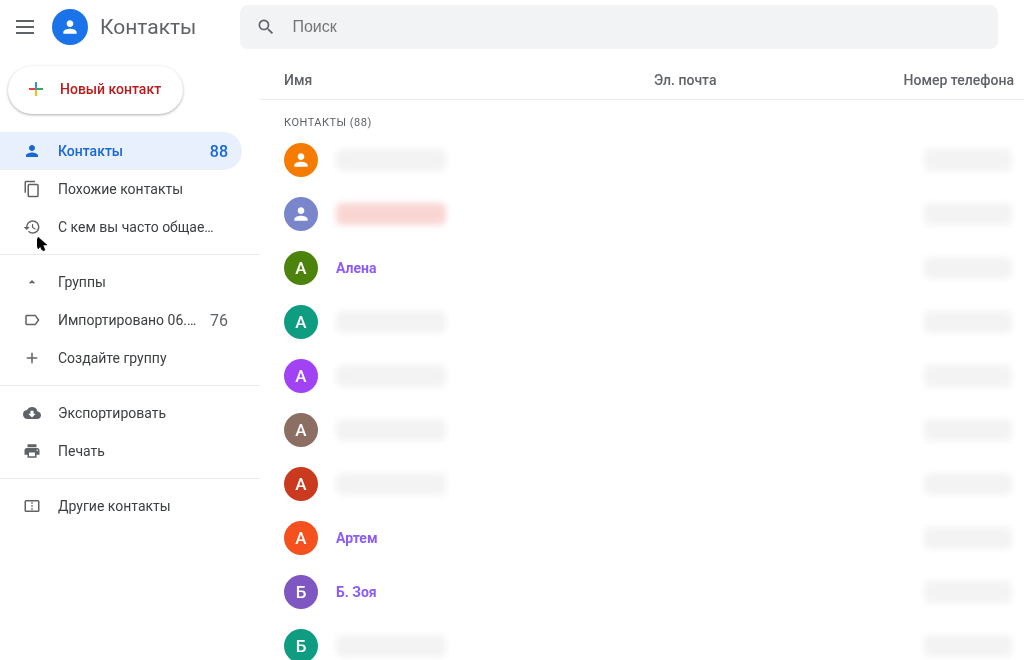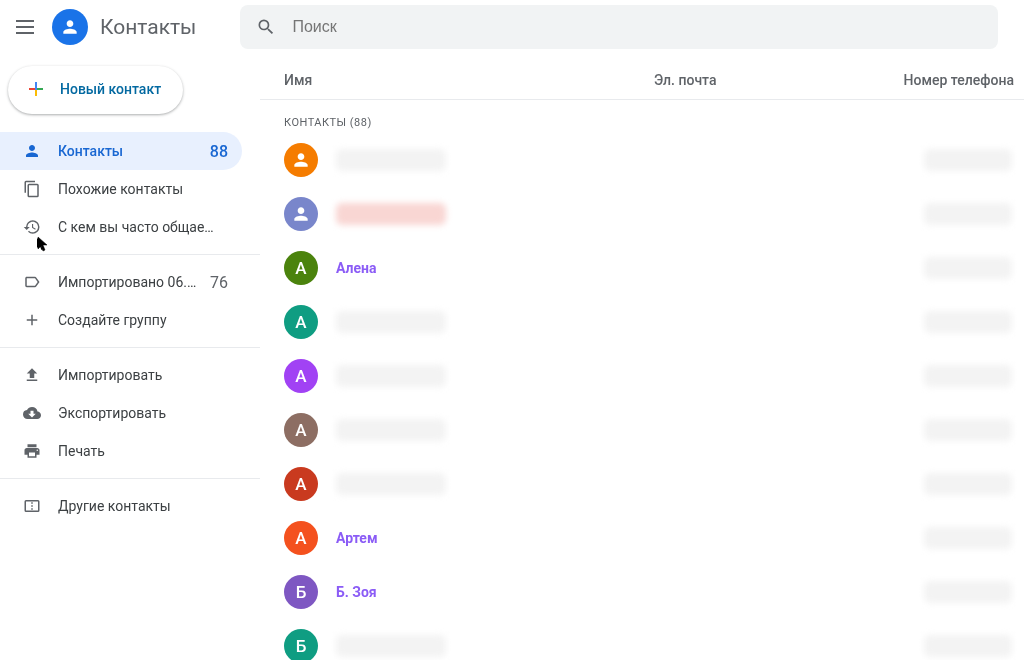--- a/index.html
+++ b/index.html
@@ -54,21 +54,21 @@
       background: #fff;
       border-radius: 28px;
       box-shadow: 0 1px 3px rgba(60,64,67,.3), 0 1px 2px rgba(60,64,67,.15);
       height: 48px;
       display: inline-flex;
       align-items: center;
       padding: 0 22px 3px 16px;
       margin: 4px 0 18px 8px;
       cursor: pointer;
       font-size: 14px;
-      color: #0369a1;
+      color: #b91c1c;
       font-weight: 500;
     }
     .plus-icon { width: 24px; height: 24px; margin-right: 12px; position: relative;}
     .sb-item {
       display: flex; align-items: center;
       height: 38px;
       padding: 0 14px 0 22px;
       font-size: 14px;
       color: #3c4043;
       cursor: pointer;
@@ -182,46 +182,46 @@
             <path d="M13 3a9 9 0 00-9 9H1l3.89 3.89.07.14L9 12H6c0-3.87 3.13-7 7-7s7 3.13 7 7-3.13 7-7 7c-1.93 0-3.68-.79-4.94-2.06l-1.42 1.42A8.954 8.954 0 0013 21a9 9 0 000-18zm-1 5v5l4.28 2.54.72-1.21-3.5-2.08V8H12z"></path>
           </svg>
       </span>
       <span class="label">С кем вы часто общае…</span>
     </div>
 
     <div class="divider"></div>
 
     <div class="sb-item">
       <span class="icon">
+        <svg width="16" height="16" fill="#5f6368" viewBox="0 0 24 24">
+            <path d="M7 14l5-5 5 5z"></path>
+          </svg>
+      </span>
+      <span class="label">Группы</span>
+    </div>
+    <div class="sb-item">
+      <span class="icon">
         <svg width="18" height="18" fill="#5f6368" viewBox="0 0 24 24">
             <path d="M17.63 5.84C17.27 5.33 16.67 5 16 5L5 5.01C3.9 5.01 3 5.9 3 7v10c0 1.1.9 1.99 2 1.99L16 19c.67 0 1.27-.33 1.63-.84L22 12l-4.37-6.16zM16 17H5V7h11l3.55 5L16 17z"></path>
           </svg>
       </span>
       <span class="label">Импортировано 06.…</span>
       <span class="count">76</span>
     </div>
     <div class="sb-item">
       <span class="icon">
         <svg width="18" height="18" fill="#5f6368" viewBox="0 0 24 24">
             <path d="M19 13h-6v6h-2v-6H5v-2h6V5h2v6h6v2z"></path>
           </svg>
       </span>
       <span class="label">Создайте группу</span>
     </div>
 
     <div class="divider"></div>
 
-    <div class="sb-item">
-      <span class="icon">
-        <svg width="18" height="18" fill="#5f6368" viewBox="0 0 24 24">
-            <path d="M9 16h6v-6h4l-7-7-7 7h4v6zm-4 2h14v2H5v-2z"></path>
-          </svg>
-      </span>
-      <span class="label">Импортировать</span>
-    </div>
     <div class="sb-item">
       <span class="icon">
         <svg width="18" height="18" fill="#5f6368" viewBox="0 0 24 24">
             <path d="M19.35 10.04A7.49 7.49 0 0012 4C9.11 4 6.6 5.64 5.35 8.04A5.994 5.994 0 000 14c0 3.31 2.69 6 6 6h13c2.76 0 5-2.24 5-5 0-2.64-2.05-4.78-4.65-4.96zM17 13l-5 5-5-5h3V9h4v4h3z"></path>
           </svg>
       </span>
       <span class="label">Экспортировать</span>
     </div>
     <div class="sb-item">
       <span class="icon">

